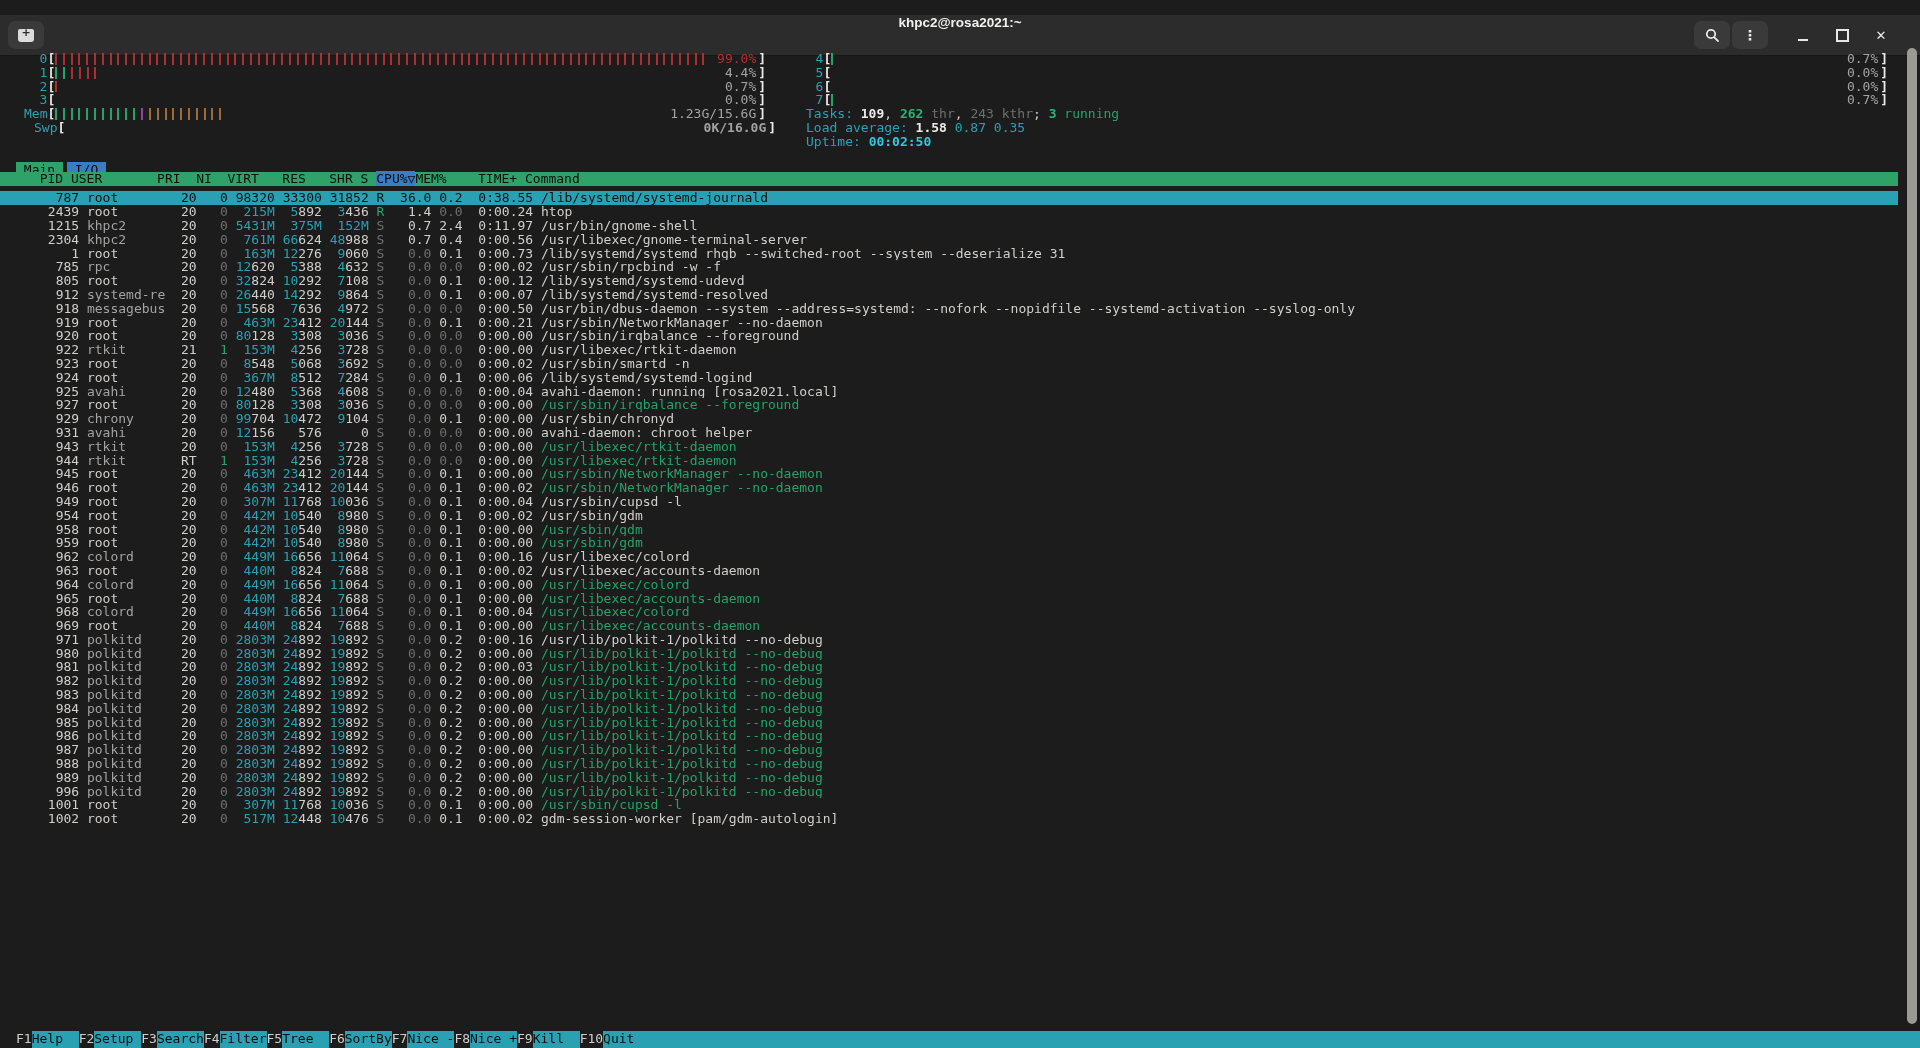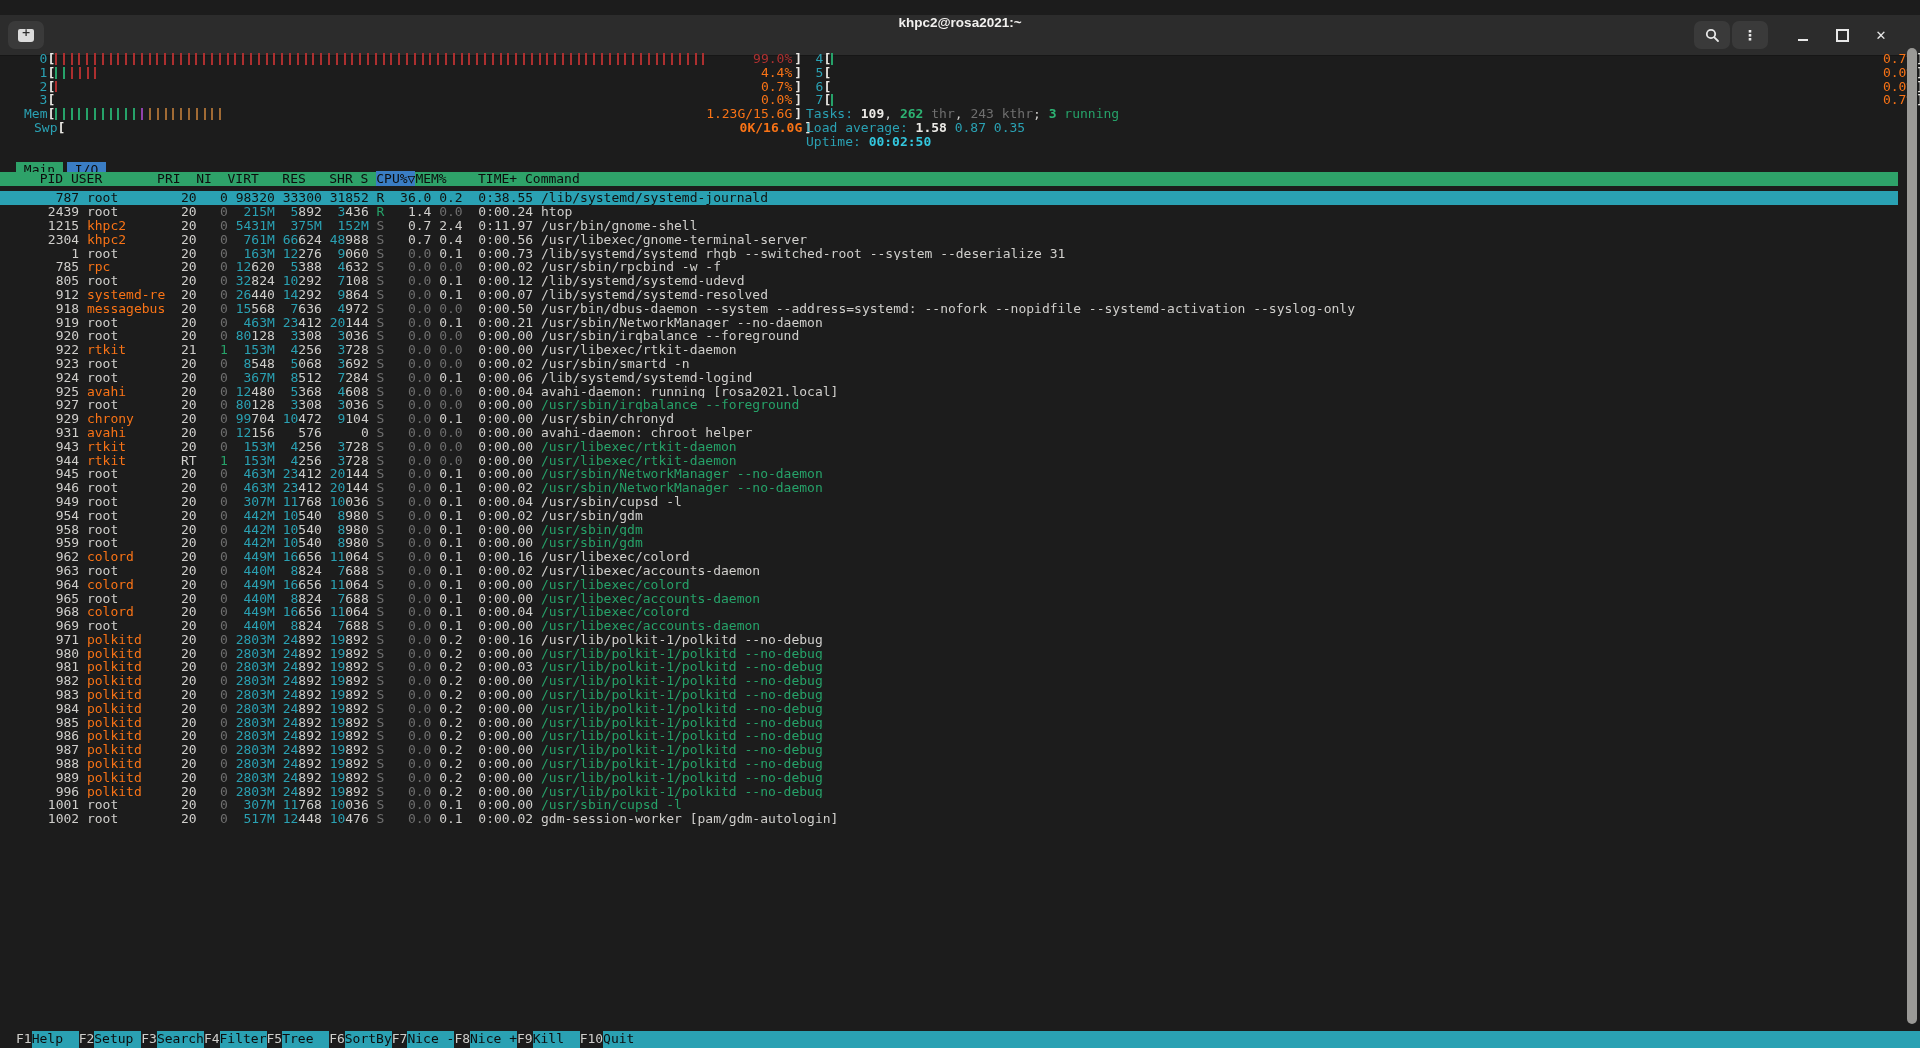--- a/index.html
+++ b/index.html
@@ -20,29 +20,29 @@
   .newtab-glyph{width:16px;height:13px;background:#dcdcdc;border-radius:2px 2px 3px 3px;position:relative;}
   .newtab-glyph:before{content:"+";position:absolute;left:0;right:0;top:-3px;text-align:center;
         color:#2c2c2c;font:bold 11px "DejaVu Sans",sans-serif;}
   .kebab{color:#e8e8e8;font:bold 14px "DejaVu Sans",sans-serif;letter-spacing:0;}
   .min-glyph{width:10px;height:2px;background:#e8e8e8;margin-top:10px;}
   .max-glyph{width:9px;height:9px;border:2px solid #e8e8e8;}
   .close-glyph{color:#e8e8e8;font:bold 13px "DejaVu Sans",sans-serif;}
   
   .mono{font:13px "DejaVu Sans Mono",monospace;line-height:13.8px;white-space:pre;}
   .c-w{color:#d0cfcc}.c-wb{color:#eceae6;font-weight:bold}
-  .c-gray{color:#f97316}.c-dim{color:#6f6f6f}
+  .c-gray{color:#a3a3a3}.c-dim{color:#6f6f6f}
   .c-cyan{color:#2aa1b3}.c-bcyanb{color:#33c7de;font-weight:bold}
   .c-green{color:#26a269}.c-greenb{color:#2db373;font-weight:bold}
   .c-red{color:#b03030}
   .c-br{color:#eceae6;font-weight:bold}
   
   .meter{position:absolute;height:13.8px;display:flex;}
   .mlabel{display:inline-block;width:23.4px;text-align:right;}
-  .mmid{position:relative;padding-left:36px;}
+  .mmid{position:relative;}
   .bars{position:absolute;top:1px;bottom:1px;}
   .pct{position:absolute;right:2px;top:0;}
   .sumline{position:absolute;}
   
   #tabs{position:absolute;left:16px;top:163px;height:14px;}
   .tab{color:#0d0d0d;}
   .tab-main{background:#2ea269;}
   .tab-io{background:#3a7dc4;margin-left:4px;}
   #table-header{position:absolute;left:0;top:172px;width:1898px;height:13.8px;
                 background:#2ea269;padding-left:24px;box-sizing:border-box;color:#0d0d0d;}

